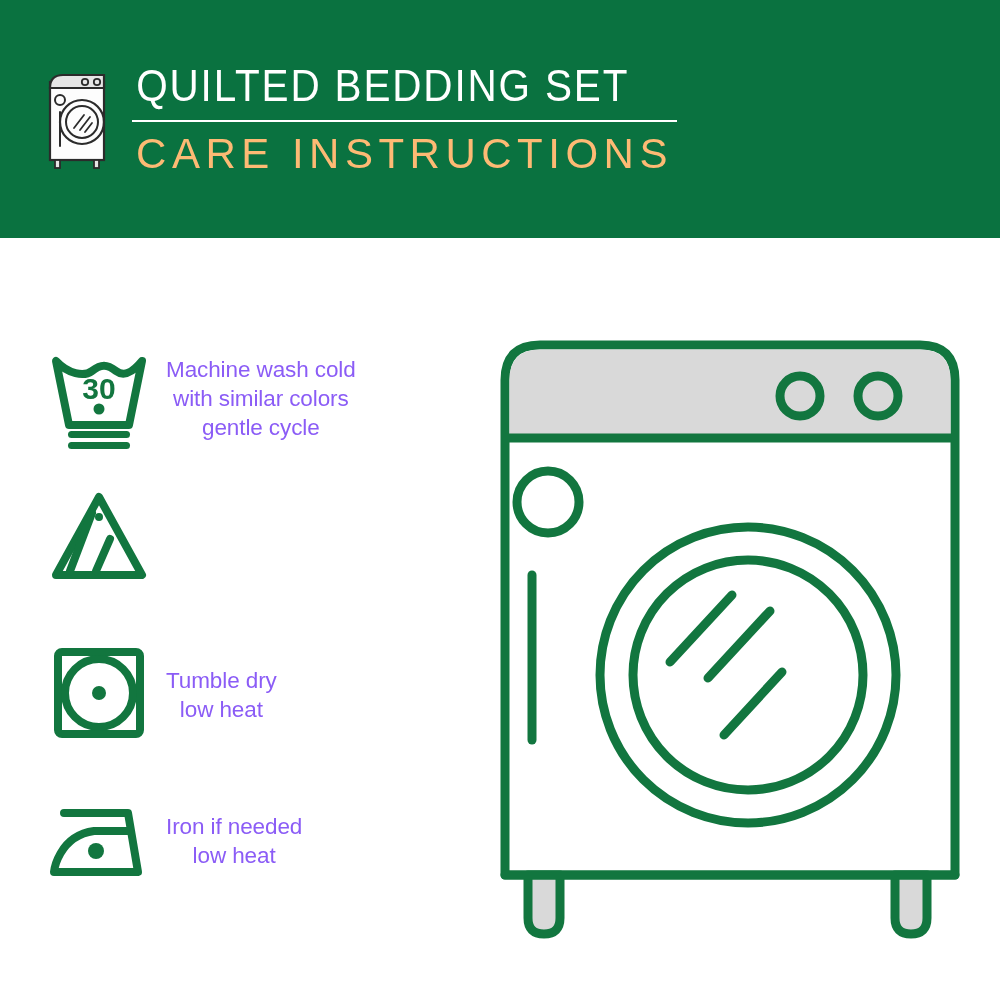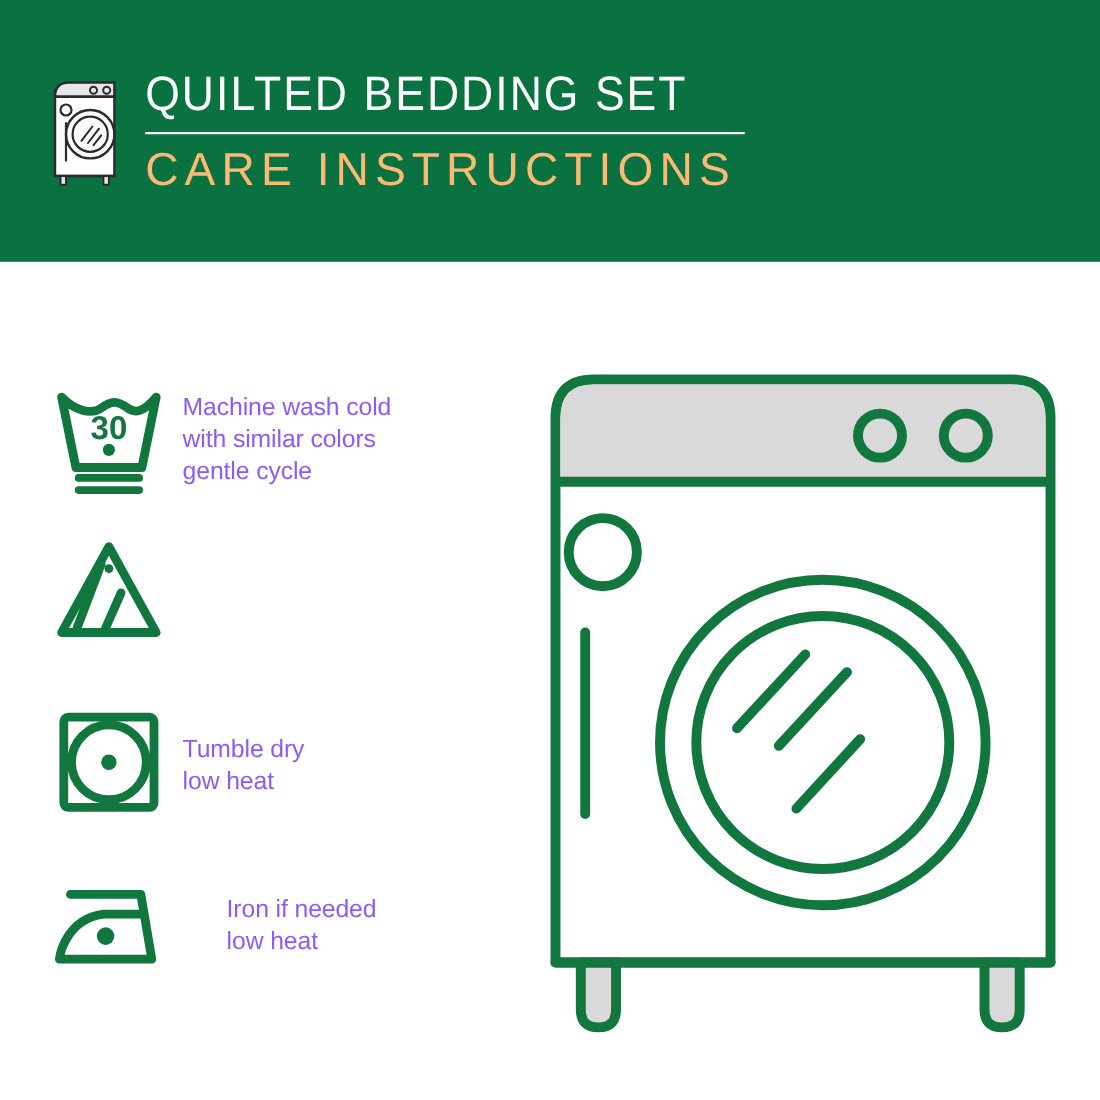--- a/index.html
+++ b/index.html
@@ -12,20 +12,21 @@
     background: #ffffff;
     font-family: "Liberation Sans", sans-serif;
     overflow: hidden;
     position: relative;
   }
   #page {
     position: relative;
     width: 1000px;
     height: 985px;
     background: #ffffff;
+    text-align: center;
   }
 
   
   .header {
     position: absolute;
     left: 0;
     top: 0;
     width: 1000px;
     height: 238px;
     background: #0a7240;
@@ -109,21 +110,21 @@
     font-size: 22.5px;
     font-weight: 400;
     line-height: 29px;
     padding-top: 10px;
     white-space: pre-line;
     letter-spacing: -0.1px;
   }
   .care-row.r1 .care-text { padding-top: 12px; }
   .care-row.r2 .care-text { padding-top: 28px; }
   .care-row.r3 .care-text { padding-top: 28px; }
-  .care-row.r4 .care-text { padding-top: 24px; margin-left: 40px; }
+  .care-row.r4 .care-text { padding-top: 24px; }
 
   
   .illustration {
     position: absolute;
     left: 480px;
     top: 320px;
     width: 500px;
     height: 630px;
   }
 </style>

